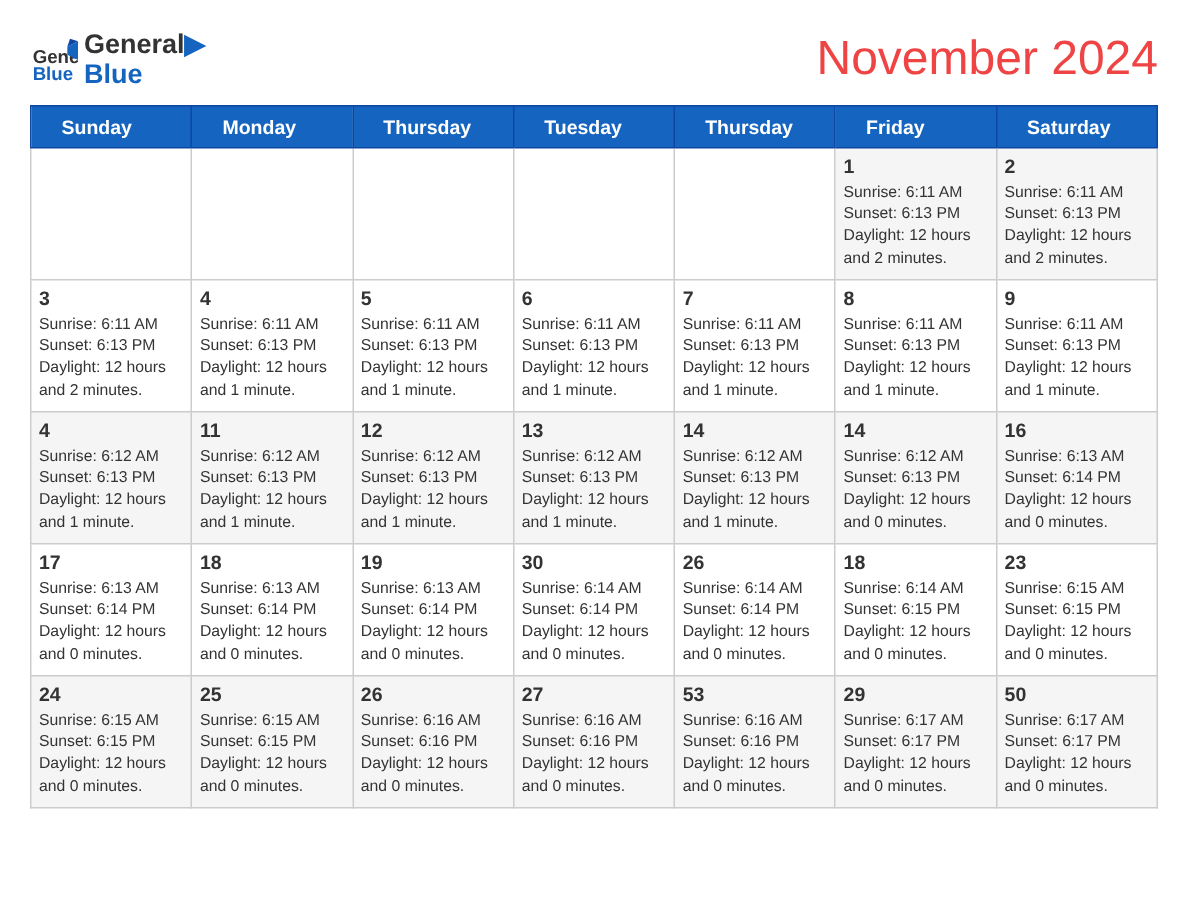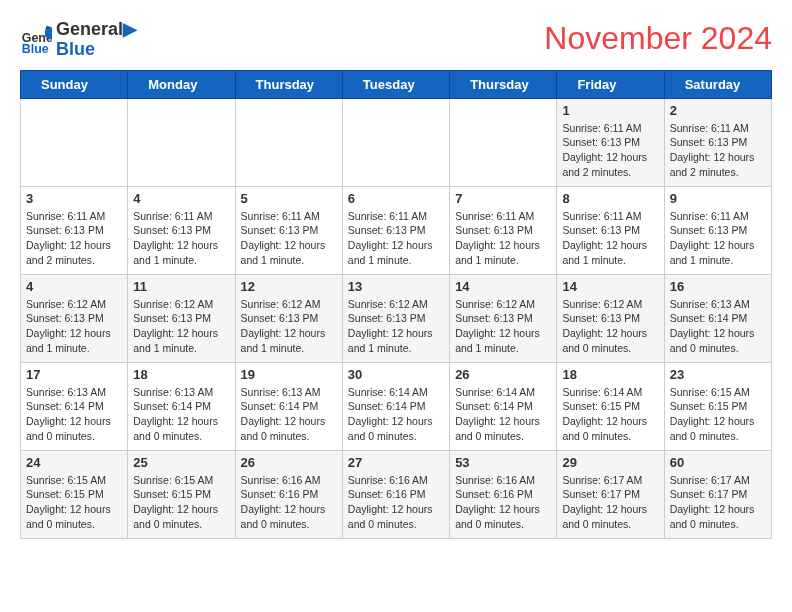--- a/index.html
+++ b/index.html
@@ -334,21 +334,21 @@
 and 0 minutes.</div>
         </td>
         <td>
           <span class="day-number">29</span>
           <div class="day-info" style="white-space: pre-line;">Sunrise: 6:17 AM
 Sunset: 6:17 PM
 Daylight: 12 hours
 and 0 minutes.</div>
         </td>
         <td>
-          <span class="day-number">60</span>
+          <span class="day-number">50</span>
           <div class="day-info" style="white-space: pre-line;">Sunrise: 6:17 AM
 Sunset: 6:17 PM
 Daylight: 12 hours
 and 0 minutes.</div>
         </td>
       </tr>
     </tbody>
 </table>
 
 </body></html>

